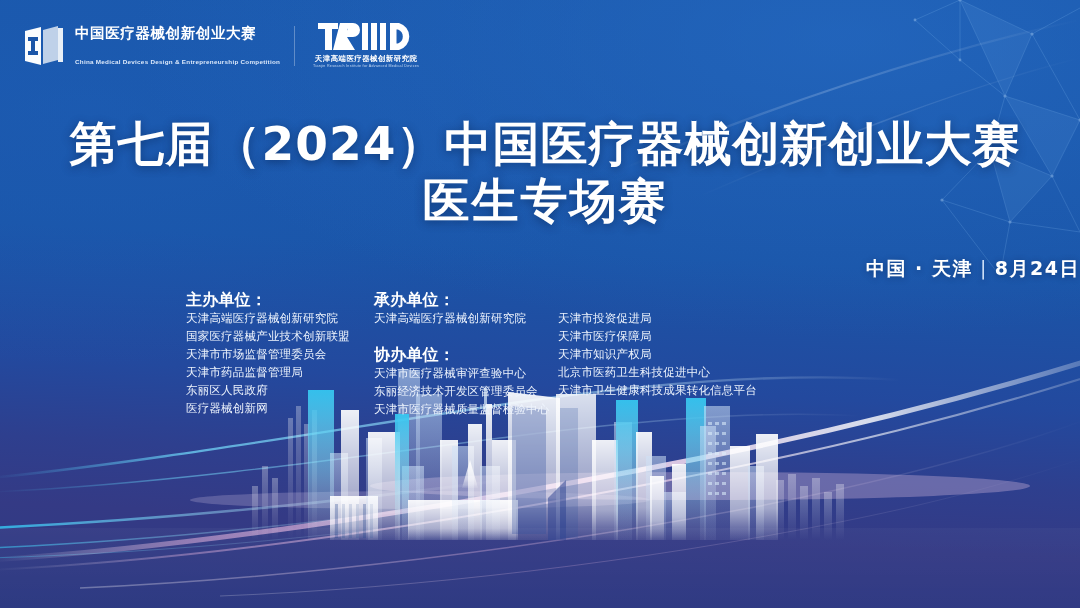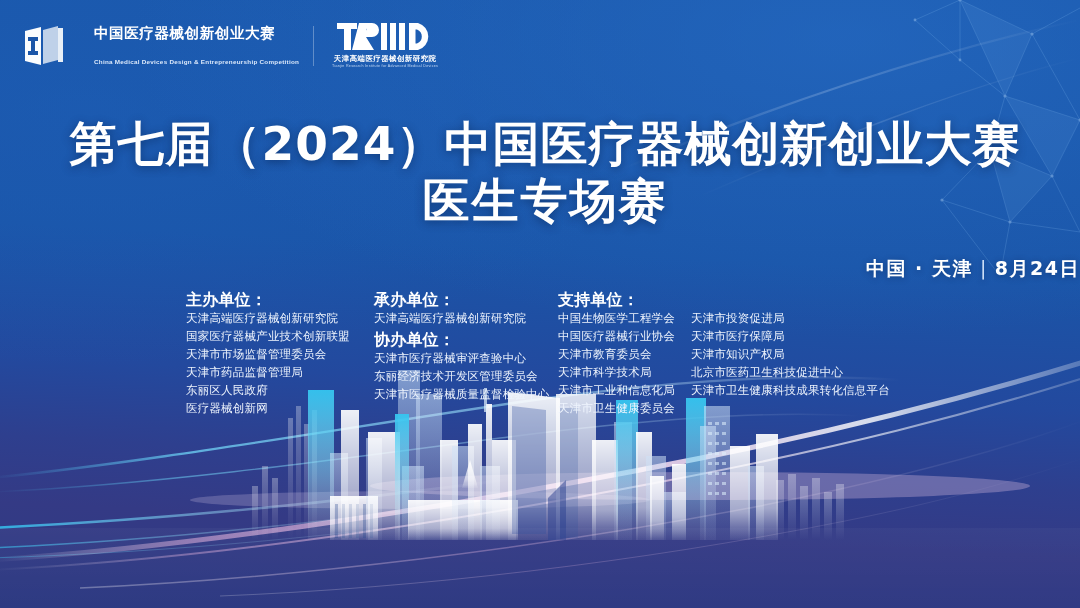--- a/index.html
+++ b/index.html
@@ -27,21 +27,21 @@
 
   
   .city { position:absolute; left:0; right:0; bottom:0; height:260px; }
   .city svg { position:absolute; bottom:0; left:0; width:1080px; height:260px; }
 
   
   .logos { position:absolute; left:22px; top:22px; display:flex; align-items:center; gap:14px; z-index:7; }
   .logo-cmdc { display:flex; align-items:center; gap:9px; }
   .logo-mark { width:44px; height:44px; position:relative; flex:0 0 auto; }
   .logo-mark svg { display:block; }
-  .logo-txt { display:flex; flex-direction:column; justify-content:center; gap:19px;margin-left:19px; }
+  .logo-txt { display:flex; flex-direction:column; justify-content:center; gap:19px; }
   .logo-cn { font-size:14.5px; font-weight:700; color:#fff; letter-spacing:.6px; line-height:1;
              font-family:"DejaVu Sans","Liberation Sans",sans-serif; white-space:nowrap; }
   .logo-en { font-size:6.2px; font-weight:600; color:#dce9fb; letter-spacing:.25px; line-height:1;
              white-space:nowrap; transform:scaleX(1.02); transform-origin:left center; }
   .divider-v { width:1px; height:40px; background:rgba(255,255,255,.30); margin:0 4px; }
   .logo-triid { display:flex; flex-direction:column; align-items:center; gap:3px; }
   .triid-word { display:flex; align-items:flex-end; }
   .triid-word svg { display:block; }
   .triid-cn { font-size:7.4px; font-weight:700; color:#fff; letter-spacing:.5px; line-height:1;
               font-family:"DejaVu Sans","Liberation Sans",sans-serif; white-space:nowrap; }
@@ -63,21 +63,21 @@
   .subtitle .sep { color:#cfe0f7; font-weight:400; padding:0 7px; }
 
   
   .orgs { position:absolute; top:291px; left:186px; width:760px; z-index:6;
           display:flex; align-items:flex-start; }
   .col { display:flex; flex-direction:column; }
   .col-1 { width:188px; }
   .col-2 { width:184px; }
   .col-3 { width:133px; }
   .col-4 { width:auto; }
-  .grp + .grp { margin-top:4px; }
+  .grp + .grp { margin-top:19px; }
   .org-head { font-family:"DejaVu Sans","Liberation Sans",sans-serif;
               font-size:16px; font-weight:700; color:#ffffff; line-height:18px;
               letter-spacing:.2px; white-space:nowrap; }
   .org-item { font-family:"DejaVu Sans","Liberation Sans",sans-serif;
               font-size:11.5px; font-weight:400; color:#eef4fd; line-height:18px;
               letter-spacing:.2px; white-space:nowrap; }
   .spacer-head { height:18px; }
 </style>
 </head>
 <body>
@@ -383,31 +383,20 @@
         <div class="org-item">天津高端医疗器械创新研究院</div>
       </div>
       <div class="grp">
         <div class="org-head">协办单位：</div>
         <div class="org-item">天津市医疗器械审评查验中心</div>
         <div class="org-item">东丽经济技术开发区管理委员会</div>
         <div class="org-item">天津市医疗器械质量监督检验中心</div>
       </div>
     </div>
 
-    <div class="col col-3">
-      <div class="grp">
-        <div class="org-head">支持单位：</div>
-        <div class="org-item">中国生物医学工程学会</div>
-        <div class="org-item">中国医疗器械行业协会</div>
-        <div class="org-item">天津市教育委员会</div>
-        <div class="org-item">天津市科学技术局</div>
-        <div class="org-item">天津市工业和信息化局</div>
-        <div class="org-item">天津市卫生健康委员会</div>
-      </div>
-    </div>
 
     <div class="col col-4">
       <div class="grp">
         <div class="spacer-head"></div>
         <div class="org-item">天津市投资促进局</div>
         <div class="org-item">天津市医疗保障局</div>
         <div class="org-item">天津市知识产权局</div>
         <div class="org-item">北京市医药卫生科技促进中心</div>
         <div class="org-item">天津市卫生健康科技成果转化信息平台</div>
       </div>

